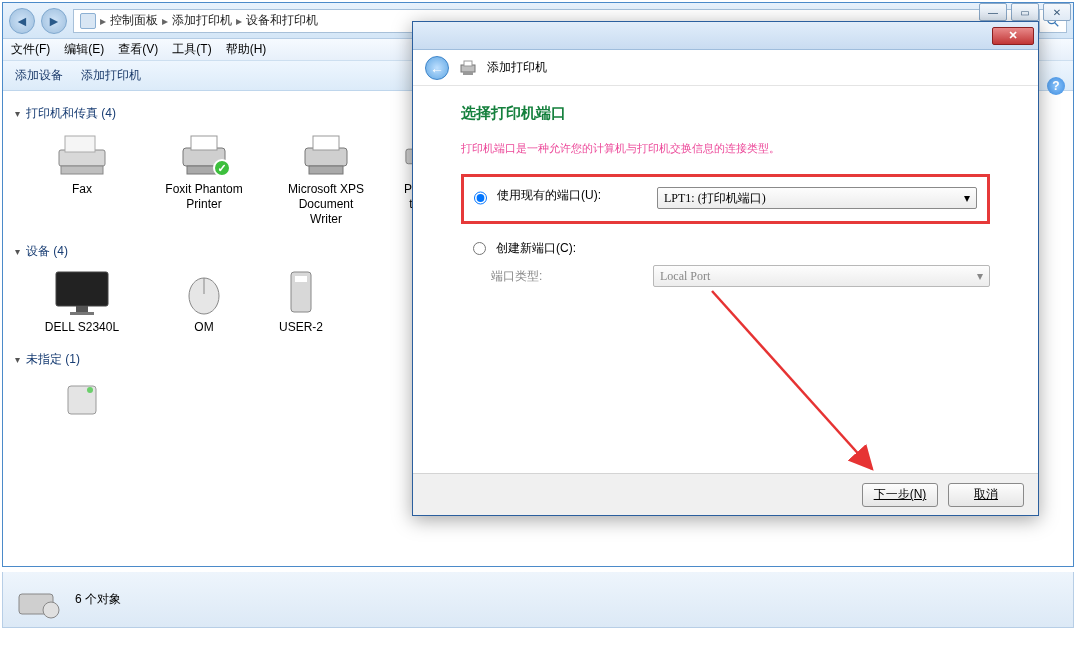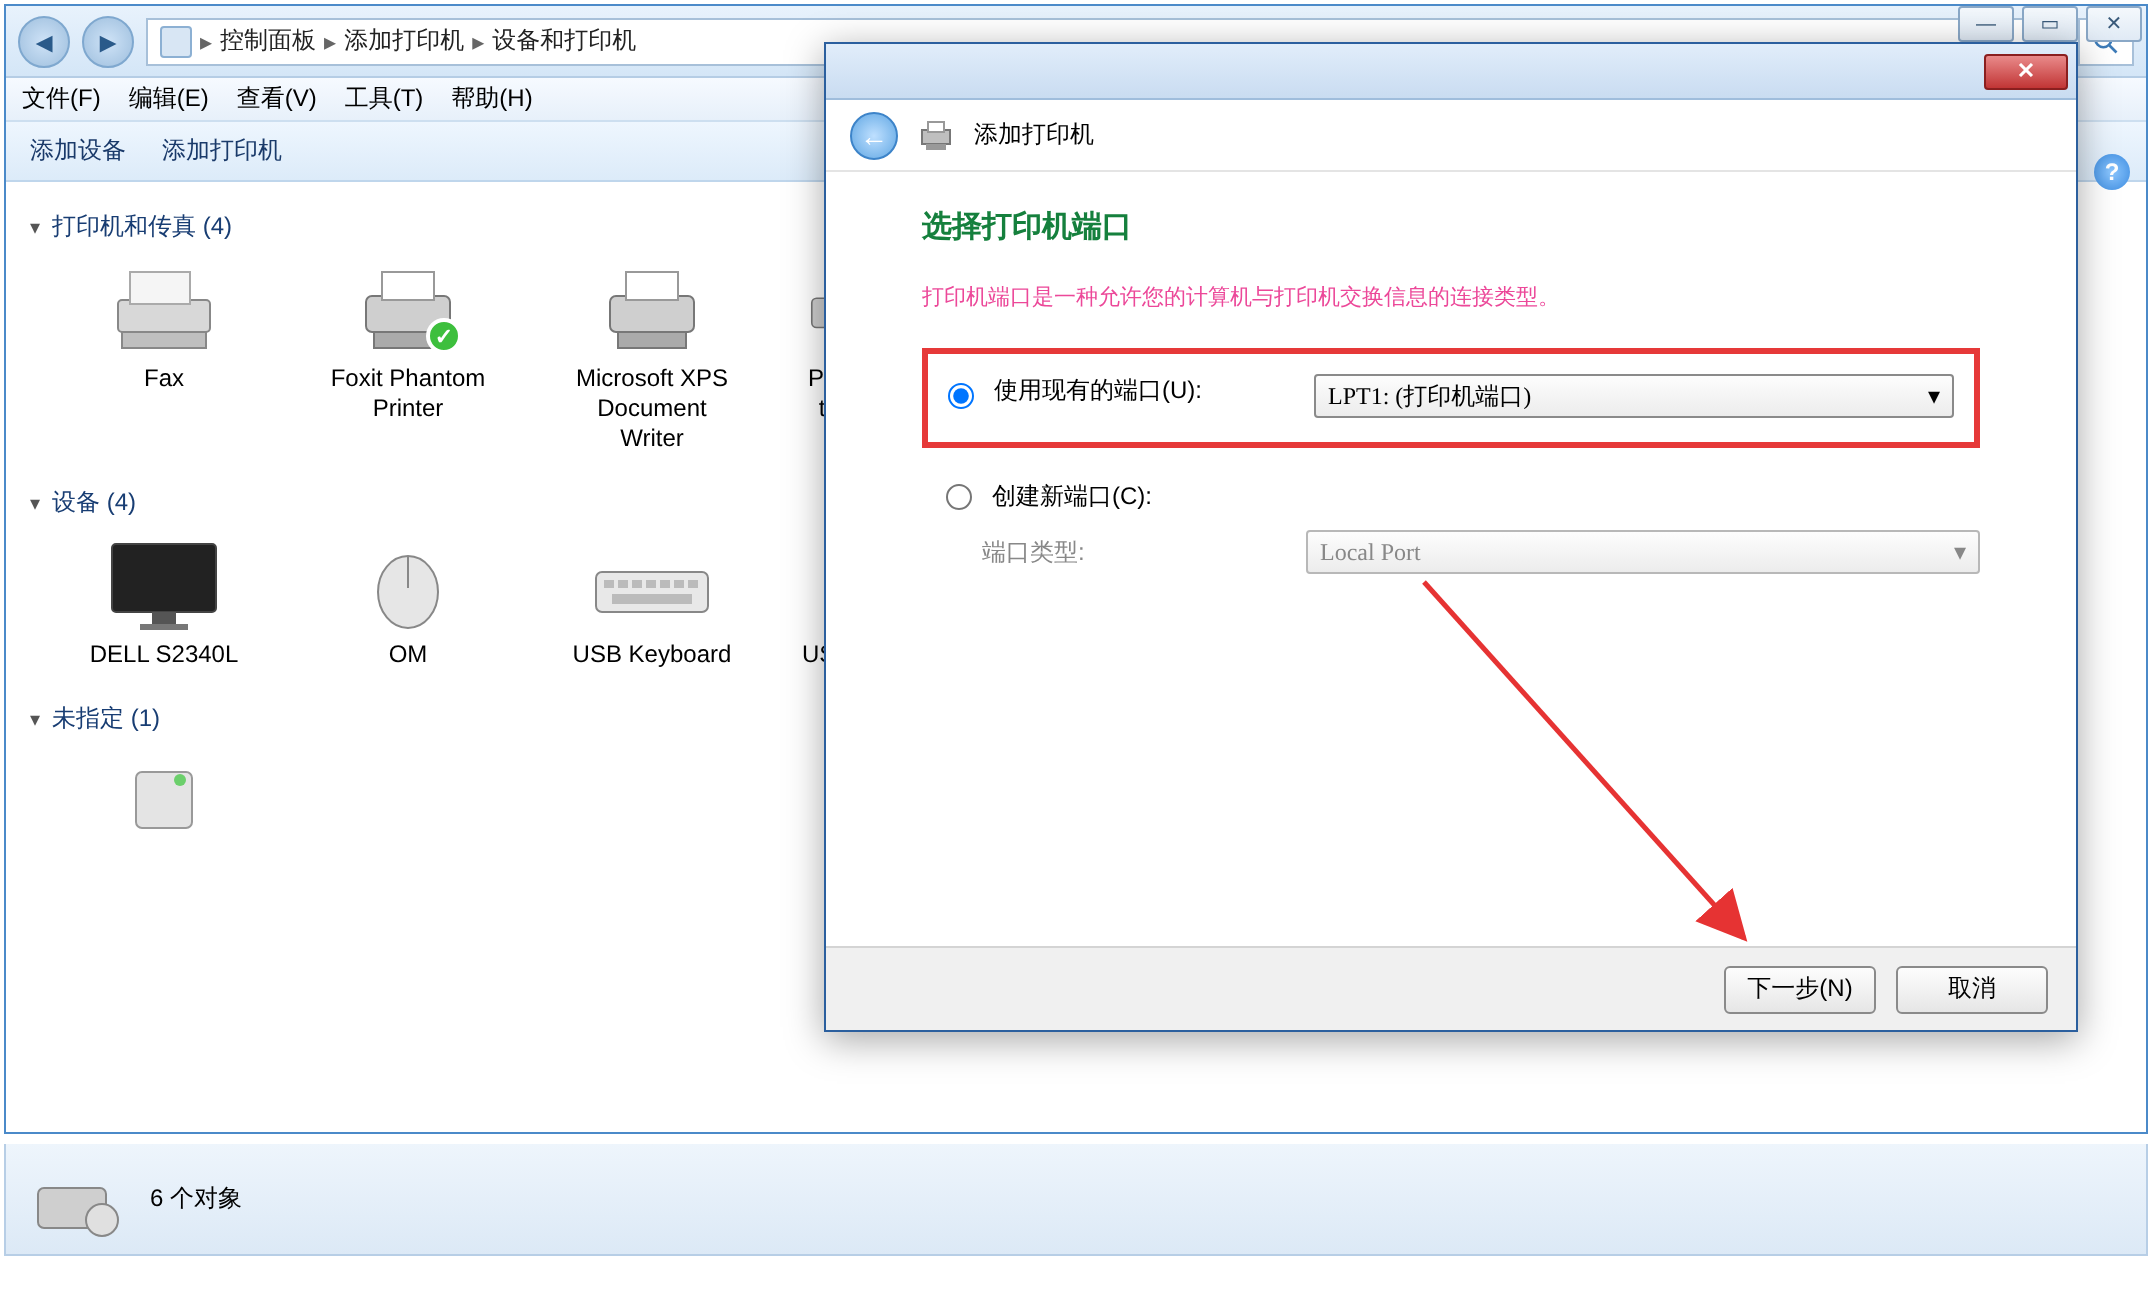--- a/index.html
+++ b/index.html
@@ -216,20 +216,21 @@
   .combo.disabled{color:#888;border-color:#b8b8b8;cursor:default;}
   .port-type{
     display:flex;align-items:center;gap:10px;
     padding:6px 0 0 22px;color:#888;
   }
   .dlg-footer{
     position:absolute;left:0;right:0;bottom:0;
     height:42px;background:#f0f0f0;border-top:1px solid #d4d4d4;
     display:flex;align-items:center;justify-content:flex-end;gap:10px;
     padding:0 14px;
+    text-decoration:underline;
   }
   .dlg-btn{
     min-width:76px;height:24px;
     background:linear-gradient(#fdfdfd,#e6e6e6);
     border:1px solid #8a8a8a;border-radius:3px;
     font-size:12px;cursor:pointer;
     display:flex;align-items:center;justify-content:center;
   }
   
   .arrow-svg{
@@ -347,38 +348,20 @@
       </div>
       <div class="item">
         <div class="item-icon">
           <svg width="48" height="48" viewBox="0 0 48 48">
               <ellipse cx="24" cy="28" rx="15" ry="18" fill="#e6e6e6" stroke="#888"></ellipse>
               <line x1="24" y1="10" x2="24" y2="26" stroke="#888"></line>
             </svg>
         </div>
         <span class="item-label">OM</span>
       </div>
-      <div class="item">
-        <div class="item-icon">
-          <svg width="60" height="40" viewBox="0 0 60 40">
-              <rect x="2" y="14" width="56" height="20" rx="3" fill="#e8e8e8" stroke="#888"></rect>
-              <g fill="#bbb">
-                <rect x="6" y="18" width="5" height="4"></rect>
-                <rect x="13" y="18" width="5" height="4"></rect>
-                <rect x="20" y="18" width="5" height="4"></rect>
-                <rect x="27" y="18" width="5" height="4"></rect>
-                <rect x="34" y="18" width="5" height="4"></rect>
-                <rect x="41" y="18" width="5" height="4"></rect>
-                <rect x="48" y="18" width="5" height="4"></rect>
-                <rect x="10" y="25" width="40" height="5"></rect>
-              </g>
-            </svg>
-        </div>
-        <span class="item-label">USB Keyboard</span>
-      </div>
       <div class="item" style="width:60px;">
         <div class="item-icon">
           <svg width="40" height="48" viewBox="0 0 40 48">
               <rect x="10" y="4" width="20" height="40" rx="3" fill="#d8d8d8" stroke="#888"></rect>
               <rect x="14" y="8" width="12" height="6" fill="#fff"></rect>
             </svg>
         </div>
         <span class="item-label">USER-2</span>
       </div>
     </div>

